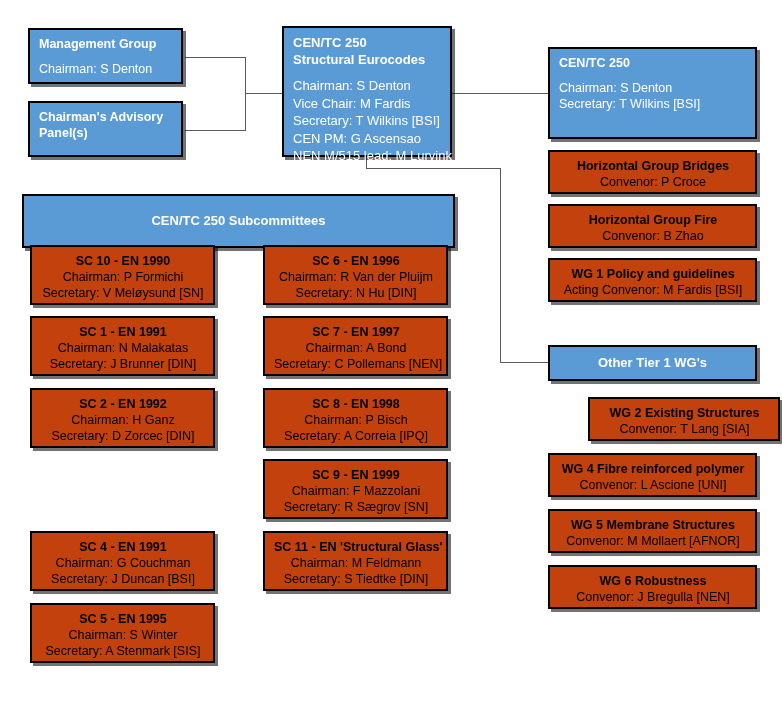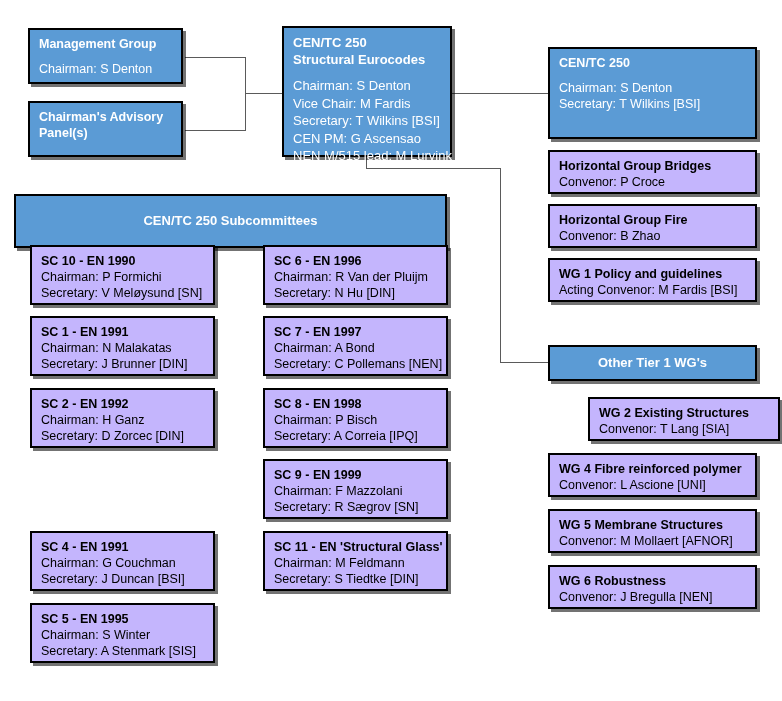--- a/index.html
+++ b/index.html
@@ -30,22 +30,23 @@
     box-sizing: border-box;
     border: 2px solid #000000;
     box-shadow: 3px 3px 0 rgba(0,0,0,0.55);
     padding: 6px 8px 7px 9px;
   }
   .node.blue {
     background: #5B9BD5;
     color: #ffffff;
   }
   .node.gray {
-    background: #c4b5fd;
+    background: #c2410c;
     color: #000000;
+    text-align: center;
   }
 
   .node .title {
     font-weight: bold;
     font-size: 12.5px;
     line-height: 16px;
     white-space: nowrap;
   }
   .node .sub {
     font-size: 12.5px;
@@ -103,21 +104,21 @@
     <div class="title">CEN/TC 250</div>
     <div class="title">Structural Eurocodes</div>
     <div class="gap"></div>
     <div class="sub">Chairman: S Denton</div>
     <div class="sub">Vice Chair: M Fardis</div>
     <div class="sub">Secretary: T Wilkins [BSI]</div>
     <div class="sub">CEN PM: G Ascensao</div>
     <div class="sub">NEN M/515 lead: M Lurvink</div>
   </div>
 
-  <div class="node blue centered" style="left:14px; top:194px; width:433px; height:54px;">
+  <div class="node blue centered" style="left:22px; top:194px; width:433px; height:54px;">
     <div class="title">CEN/TC 250 Subcommittees</div>
   </div>
 
   <div class="node gray" style="left:30px; top:245px; width:185px; height:60px;">
     <div class="title">SC 10 - EN 1990</div>
     <div class="sub">Chairman: P Formichi</div>
     <div class="sub">Secretary: V Meløysund [SN]</div>
   </div>
 
   <div class="node gray" style="left:30px; top:316px; width:185px; height:60px;">

